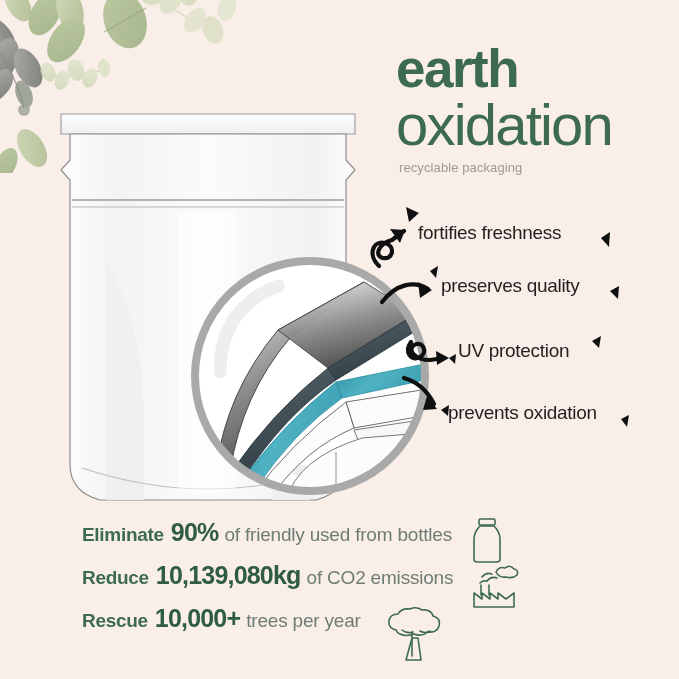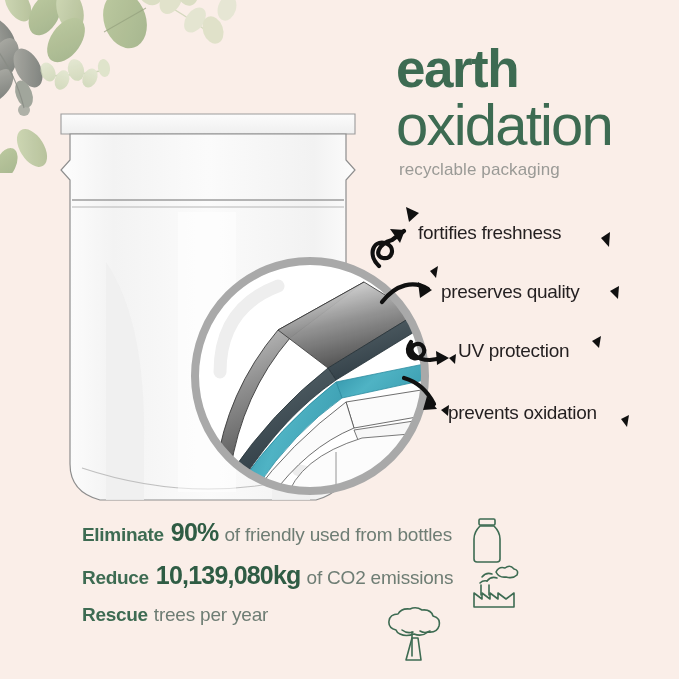--- a/index.html
+++ b/index.html
@@ -26,31 +26,31 @@
   .headline{position:absolute;left:396px;top:44px;width:270px;}
   .h-earth{
     font-size:53px;font-weight:bold;color:#3d6b52;
     letter-spacing:-1.5px;line-height:0.96;margin:0;
   }
   .h-friendly{
     font-size:58px;font-weight:300;color:#3d6b52;
     letter-spacing:-1.8px;line-height:0.98;margin:0;margin-top:2px;
   }
   .h-sub{
-    font-size:17px;color:#9a9a96;font-weight:400;
+    font-size:13px;color:#9a9a96;font-weight:400;
     letter-spacing:0.1px;margin:0;margin-top:6px;padding-left:3px;
   }
 
   
   .feat{
     position:absolute;font-size:19px;color:#231f20;
     letter-spacing:-0.3px;white-space:nowrap;font-weight:400;
   }
   .f0{left:418px;top:222px;}
-  .f1{left:441px;top:281px;}
+  .f1{left:441px;top:275px;}
   .f2{left:458px;top:340px;}
   .f3{left:448px;top:402px;}
 
   .arrowsvg{position:absolute;left:0;top:0;width:679px;height:679px;pointer-events:none;}
 
   
   .stats{position:absolute;left:82px;top:518px;width:520px;}
   .stats-intro{
     font-size:12.5px;color:#8e8b86;letter-spacing:0.1px;margin:0 0 11px 1px;
   }
@@ -276,20 +276,21 @@
     </div>
 
     <div class="stat-row">
       <span class="stat-verb">Reduce</span>
       <span class="stat-num">10,139,080kg</span>
       <span class="stat-tail">of CO2 emissions</span>
     </div>
 
     <div class="stat-row">
       <span class="stat-verb">Rescue</span>
+      <span class="stat-num">10,000+</span>
       <span class="stat-tail">trees per year</span>
     </div>
   </div>
 
   <svg class="icon-bottle" viewBox="0 0 34 48">
     <g fill="none" stroke="#3d6b52" stroke-width="1.6" stroke-linejoin="round">
       <rect x="9" y="2" width="16" height="6" rx="1.2"></rect>
       <path d="M10 9 H24 Q30 15, 30 22 V42 Q30 45, 27 45 H7 Q4 45, 4 42 V22 Q4 15, 10 9 Z"></path>
     </g>
   </svg>

